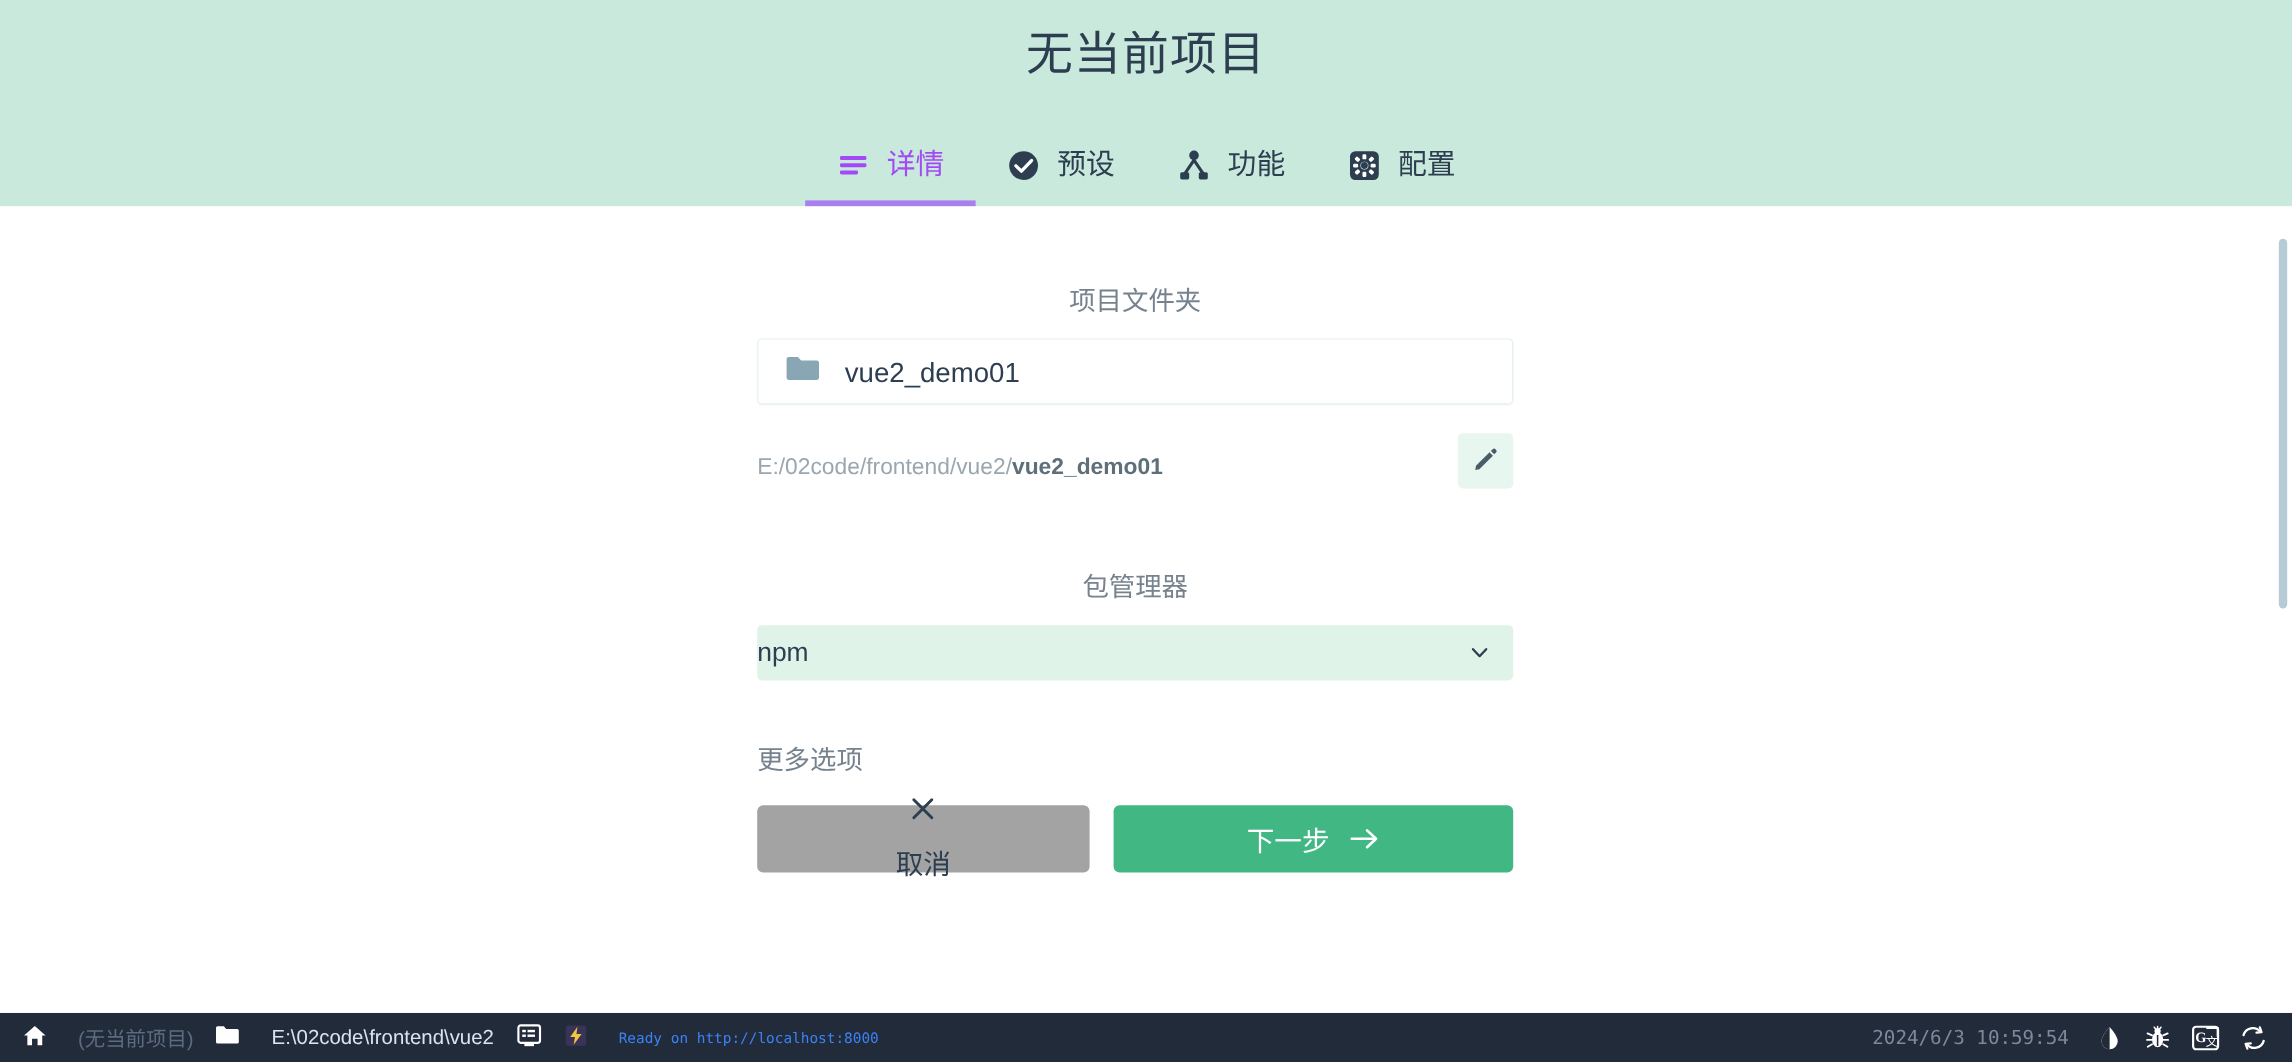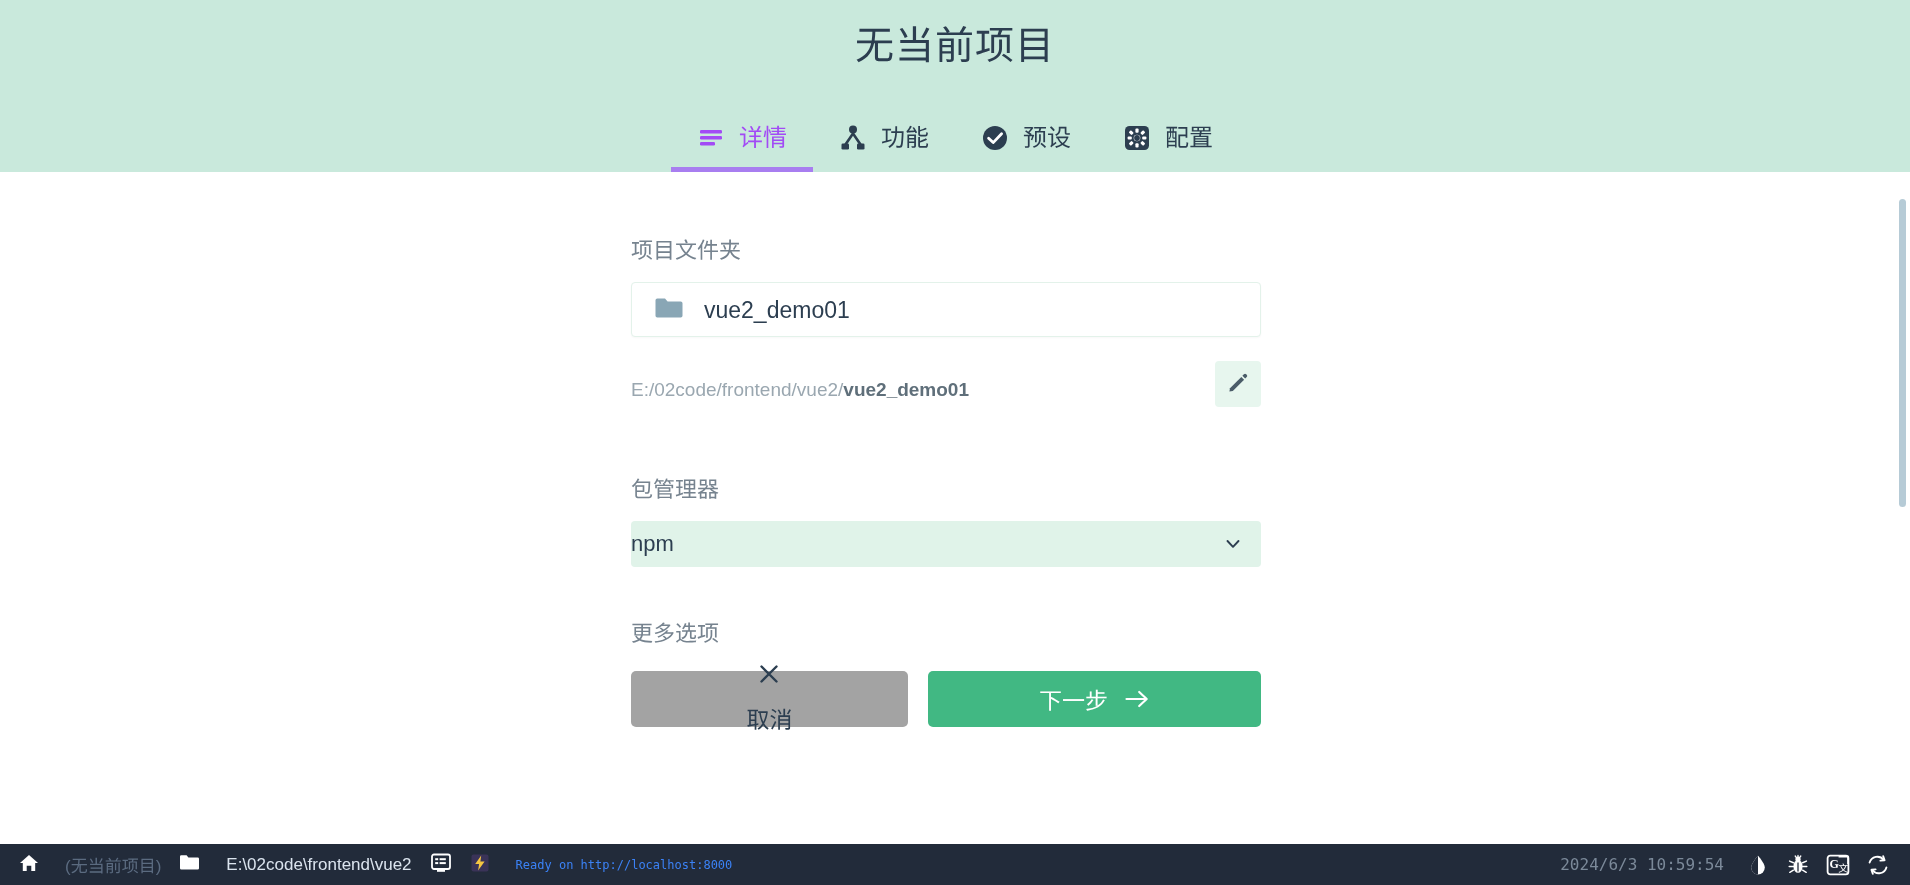--- a/index.html
+++ b/index.html
@@ -97,20 +97,21 @@
     padding-top: 64px;
     position: relative;
     left: -9px;
   }
   .field-label {
     font-size: 22px;
     line-height: 30px;
     color: #76838f;
     margin-bottom: 16px;
     font-weight: 400;
+    text-align: center;
   }
 
   .folder-input {
     display: flex;
     align-items: center;
     gap: 20px;
     height: 55px;
     border: 1px solid #e3f2ea;
     border-radius: 4px;
     padding: 0 20px 0 22px;
@@ -318,42 +319,42 @@
 
       <div class="tab active">
         <span class="tab-icon">
           <svg width="28" height="28" viewBox="0 0 28 28">
             <rect x="3" y="6" width="22" height="3.4" rx="1.2" fill="#a24bf5"></rect>
             <rect x="3" y="12" width="22" height="3.4" rx="1.2" fill="#a24bf5"></rect>
             <rect x="3" y="18" width="15" height="3.4" rx="1.2" fill="#a24bf5"></rect>
           </svg>
         </span>
         <span class="tab-label">详情</span>
+      </div>
+
+      <div class="tab">
+        <span class="tab-icon">
+          <svg width="28" height="28" viewBox="0 0 28 28">
+            <circle cx="14" cy="14" r="12" fill="#2c3e50"></circle>
+            <path d="M7.6 14.2 L12.2 18.6 L20.6 9.8" fill="none" stroke="#ffffff" stroke-width="2.8" stroke-linecap="round" stroke-linejoin="round"></path>
+          </svg>
+        </span>
+        <span class="tab-label">预设</span>
       </div>
 
       <div class="tab">
         <span class="tab-icon">
           <svg width="28" height="28" viewBox="0 0 28 28">
             <circle cx="14" cy="5.5" r="4" fill="#2c3e50"></circle>
             <path d="M14 9.5 L6.5 20.5 M14 9.5 L21.5 20.5" stroke="#2c3e50" stroke-width="2.6" stroke-linecap="round"></path>
             <rect x="2.5" y="19.5" width="7.5" height="6" rx="1.3" fill="#2c3e50"></rect>
             <rect x="18" y="19.5" width="7.5" height="6" rx="1.3" fill="#2c3e50"></rect>
           </svg>
         </span>
         <span class="tab-label">功能</span>
-      </div>
-
-      <div class="tab">
-        <span class="tab-icon">
-          <svg width="28" height="28" viewBox="0 0 28 28">
-            <circle cx="14" cy="14" r="12" fill="#2c3e50"></circle>
-            <path d="M7.6 14.2 L12.2 18.6 L20.6 9.8" fill="none" stroke="#ffffff" stroke-width="2.8" stroke-linecap="round" stroke-linejoin="round"></path>
-          </svg>
-        </span>
-        <span class="tab-label">预设</span>
       </div>
 
       <div class="tab">
         <span class="tab-icon">
           <svg width="28" height="28" viewBox="0 0 28 28">
             <rect x="2" y="2" width="24" height="24" rx="4.5" fill="#2c3e50"></rect>
             <g fill="#ffffff">
               <circle cx="14" cy="14" r="3.3"></circle>
               <rect x="12.4" y="4.6" width="3.2" height="4.2" rx="1"></rect>
               <rect x="12.4" y="19.2" width="3.2" height="4.2" rx="1"></rect>

